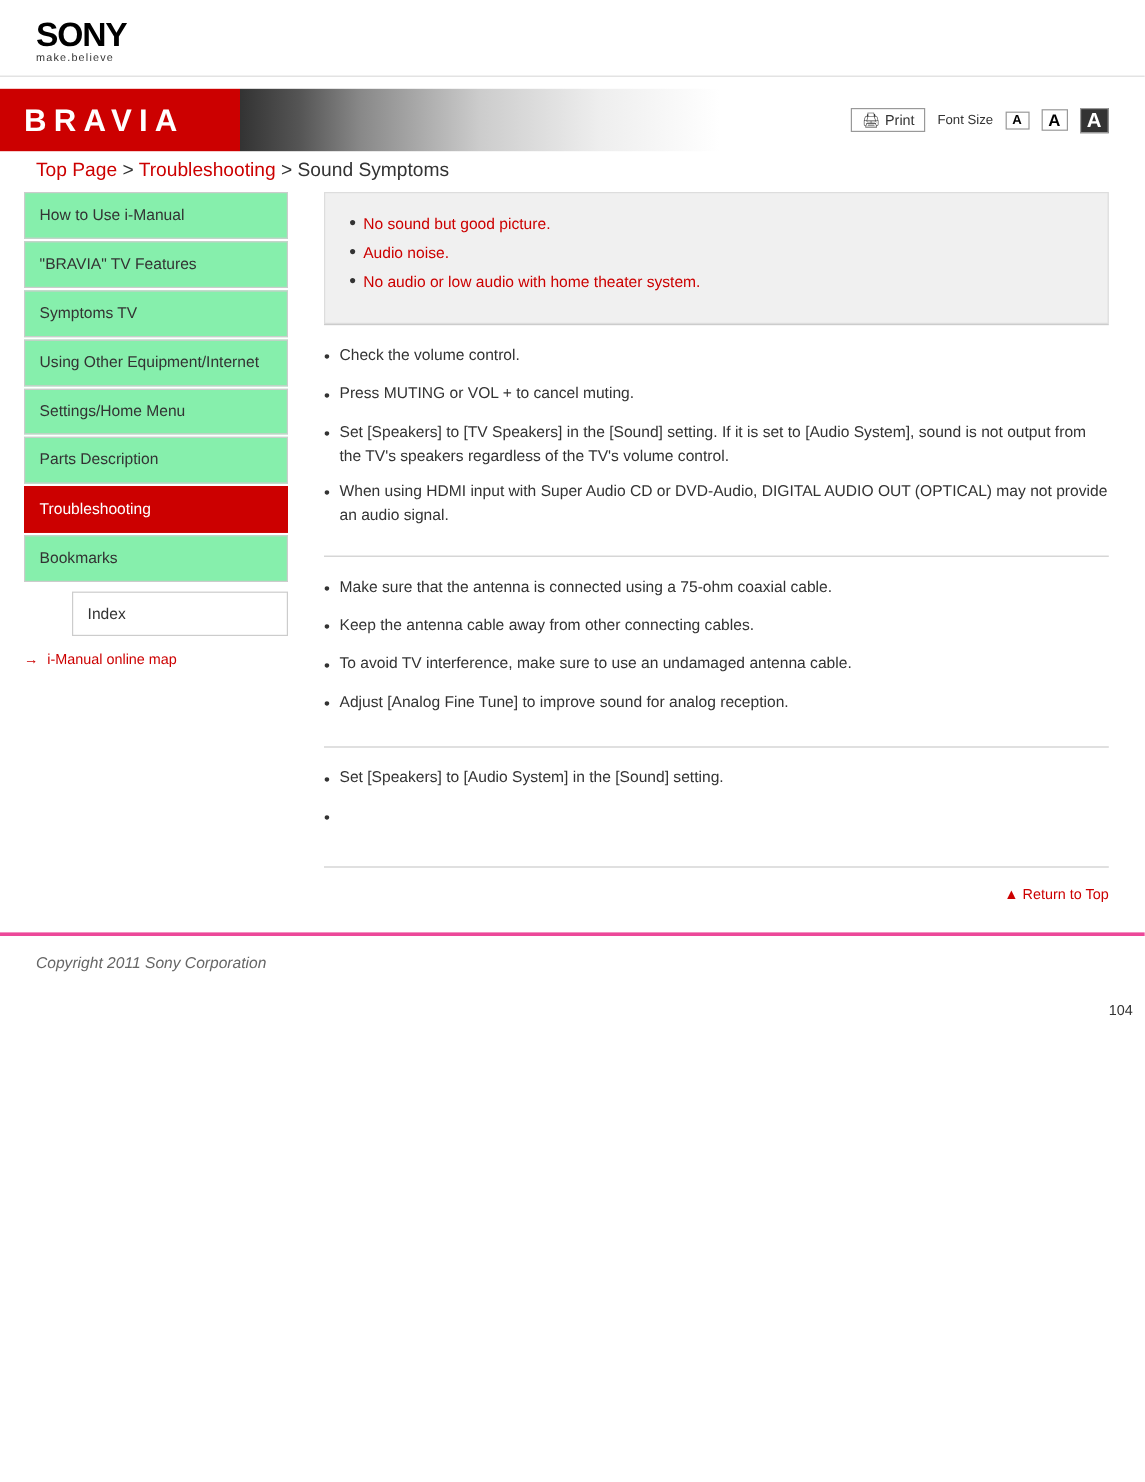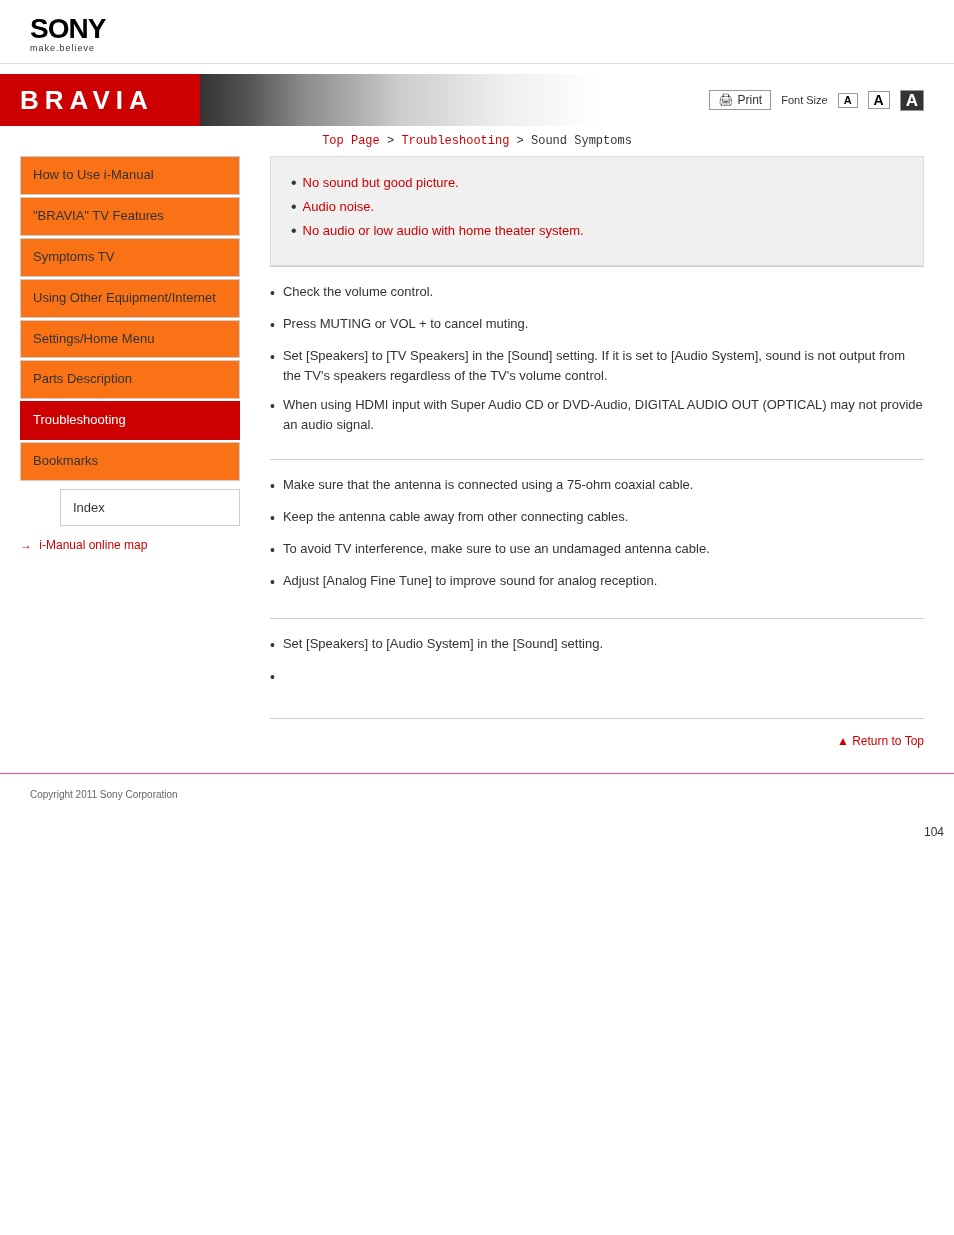--- a/index.html
+++ b/index.html
@@ -52,25 +52,24 @@
       cursor: pointer;
       font-weight: bold;
       line-height: 1;
     }
     .font-size-btn.small { font-size: 11px; padding: 1px 5px; }
     .font-size-btn.medium { font-size: 14px; padding: 1px 5px; }
     .font-size-btn.large { font-size: 17px; padding: 1px 5px; background: #333; color: #fff; }
 
     
     #breadcrumb {
-      text-align: center;
+      text-align: left;
       padding: 8px 30px;
-      font-size: 12px;
-      color: #333;
-      font-family: Liberation Mono, monospace;
+      font-size: 16px;
+      color: #333;
     }
     #breadcrumb a { color: #c00; text-decoration: none; }
 
     
     #main-layout {
       display: flex;
       padding: 0 20px;
       gap: 0;
     }
 
@@ -80,21 +79,21 @@
       flex-shrink: 0;
       margin-right: 20px;
     }
     .sidebar-item {
       border: 1px solid #ccc;
       padding: 10px 12px;
       margin-bottom: 2px;
       font-size: 13px;
       color: #333;
       cursor: pointer;
-      background: #f97316;
+      background: #86efac;
       line-height: 1.3;
     }
     .sidebar-item.active { background: #cc0000; color: #fff; border-color: #cc0000; }
 
     #sidebar-index {
       border: 1px solid #ccc;
       padding: 10px 12px;
       margin-top: 8px;
       font-size: 13px;
       color: #333;
@@ -157,24 +156,25 @@
       font-size: 12px;
       border-top: 1px solid #ccc;
       margin-top: 5px;
     }
     #return-top a { color: #c00; text-decoration: none; }
     .up-arrow { color: #c00; }
 
     
     #footer {
       padding: 15px 30px;
-      border-top: 1px solid #ec4899;
+      border-top: 3px solid #ec4899;
       margin-top: 20px;
-      font-size: 10px;
+      font-size: 13px;
       color: #666;
+      font-style: italic;
     }
 
     
     #page-number {
       text-align: right;
       padding: 10px;
       font-size: 12px;
       color: #333;
     }
   </style>

